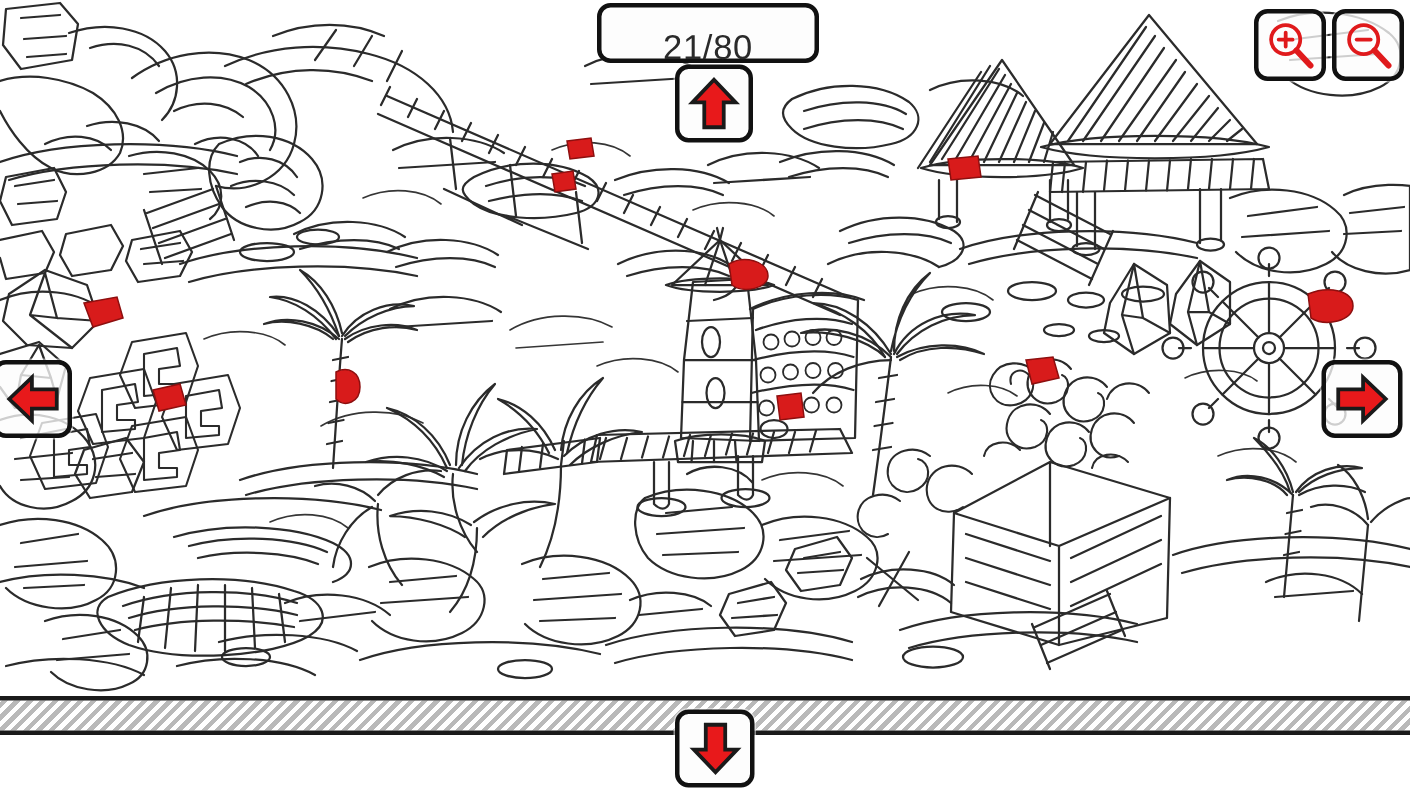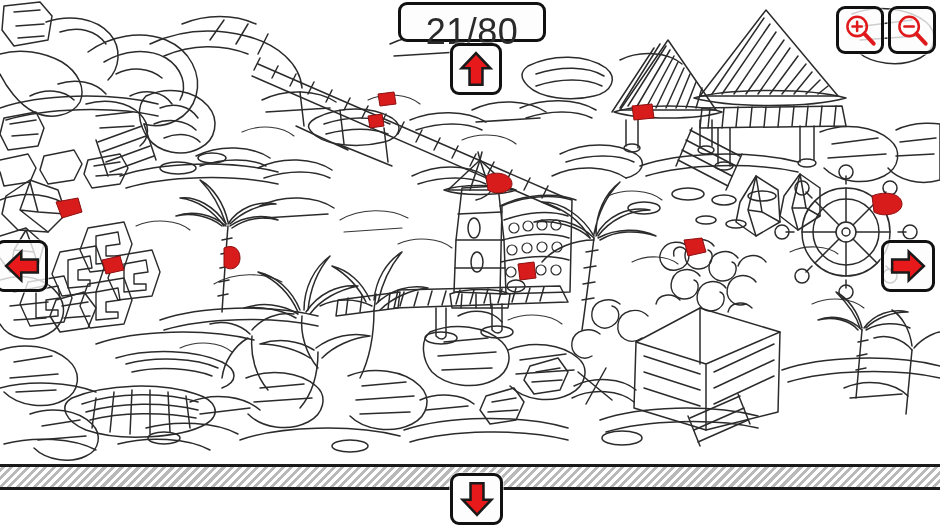--- a/index.html
+++ b/index.html
@@ -87,21 +87,21 @@
     width: 148px; height: 40px;
     background: #fdfdfd;
     border: 3px solid #111111;
     border-radius: 9px;
     display: flex;
     align-items: center;
     justify-content: center;
   }
   #counter-text {
     font-family: "Liberation Sans", sans-serif;
-    font-size: 36px;
+    font-size: 23px;
     font-weight: 400;
     color: #2a2a2a;
     letter-spacing: 0.5px;
     line-height: 1;
     user-select: none;
     margin-top: 19px;
   }
 </style>
 </head>
 <body>

